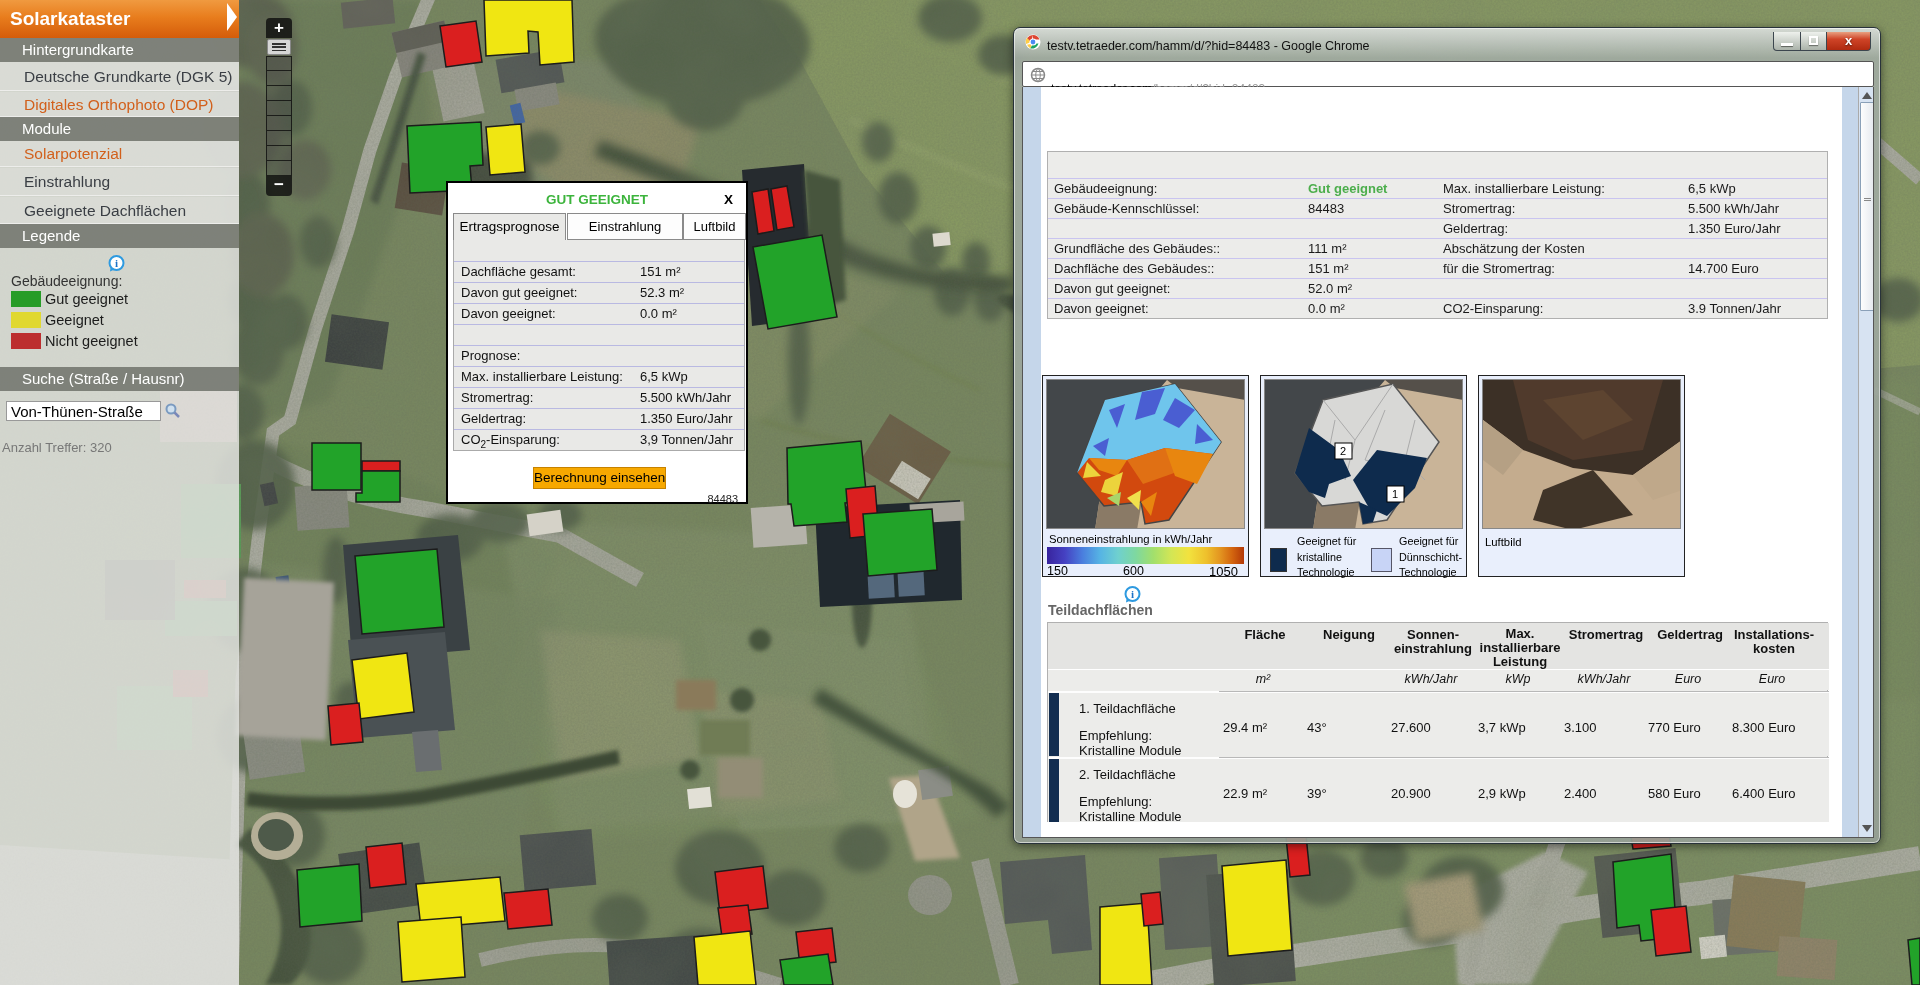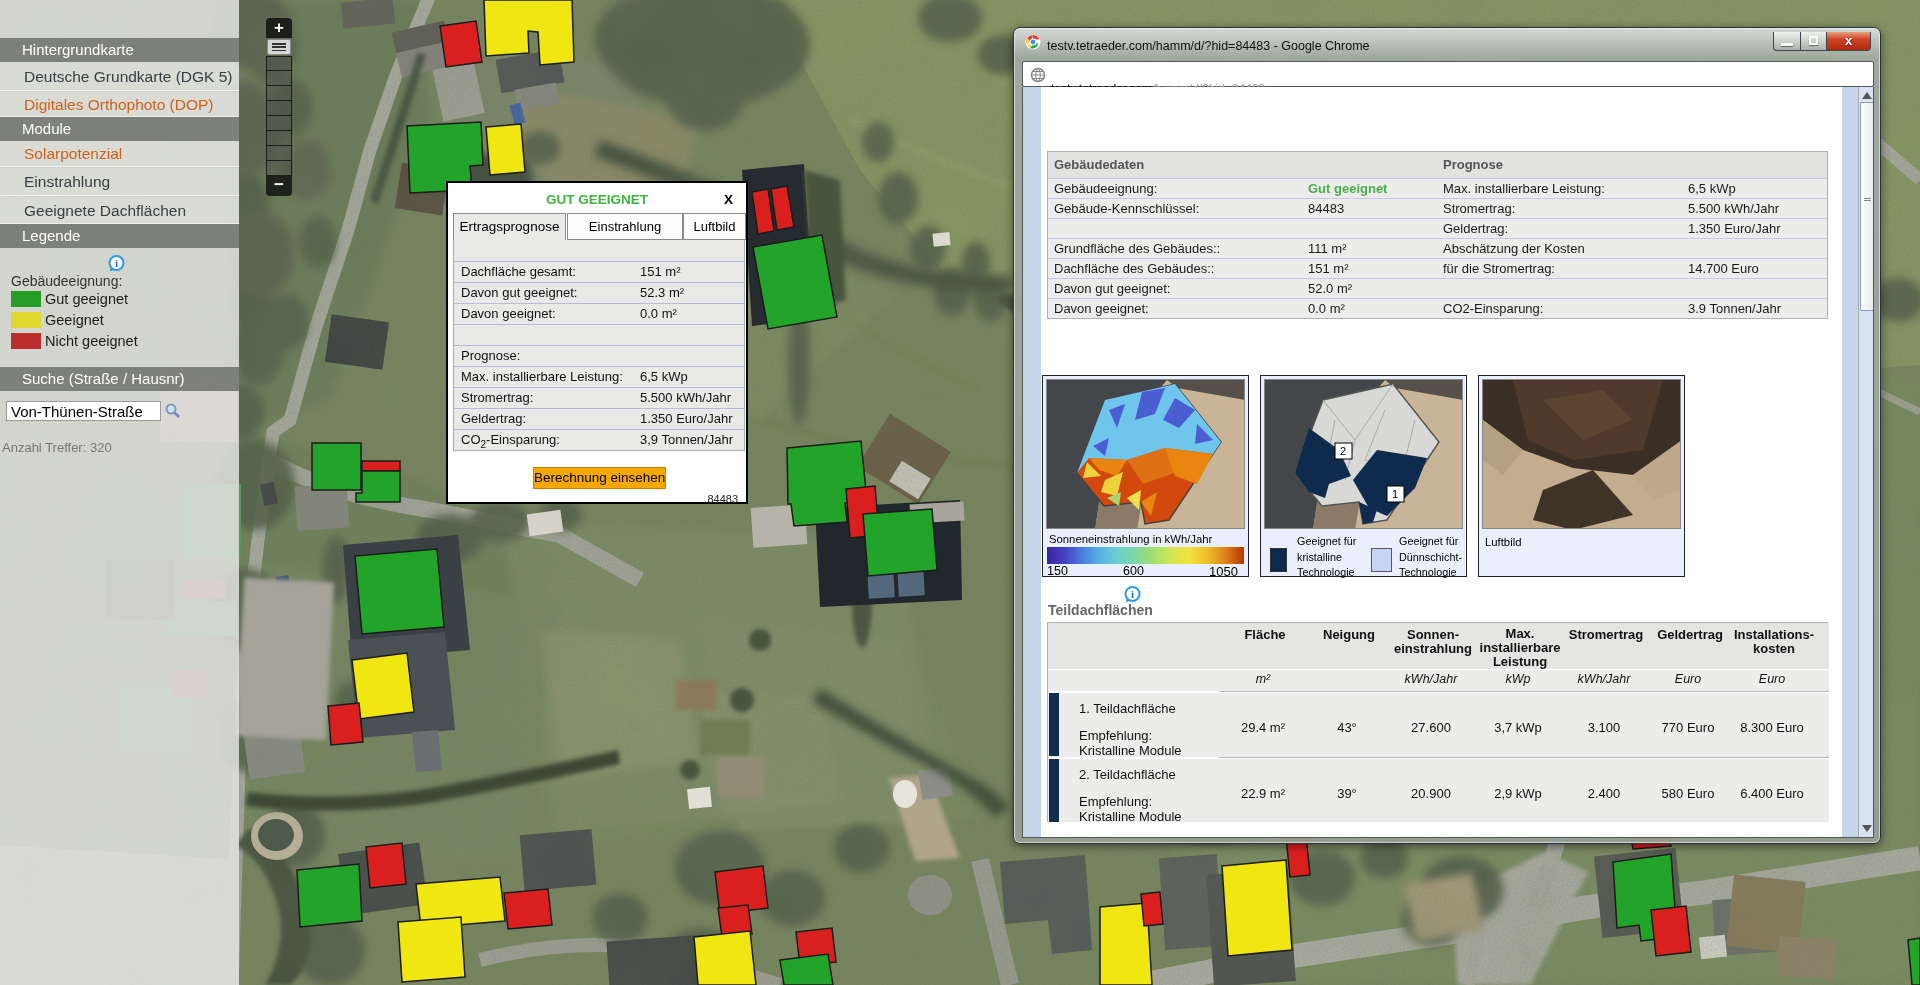--- a/index.html
+++ b/index.html
@@ -65,21 +65,21 @@
 .grow { position:absolute; left:0; width:100%; height:20px; border-top:1px solid #c9c4f0; line-height:20px; color:#1a1a1a; }
 .gc1 { position:absolute; left:6px; }
 .thumbbox { position:absolute; top:288px; width:207px; height:202px; background:#e9effc; border:1px solid #222; }
 .thumbimg { position:absolute; left:3px; top:3px; width:199px; height:150px; border:1px solid #888; overflow:hidden; }
 .tleg { position:absolute; font-size:10.8px; color:#000; }
 #tdf-info { position:absolute; left:101px; top:499px; width:17px; height:17px; }
 #tdf-lab { position:absolute; left:25px; top:515px; font-size:14px; font-weight:bold; color:#666; }
 #ttab { position:absolute; left:24px; top:535px; width:781px; height:200px; border:1px solid #b0b0b0; background:#ececea; font-size:13px; color:#111; }
 .th { position:absolute; width:84px; text-align:center; font-weight:bold; line-height:14px; }
 .tu { position:absolute; width:80px; text-align:center; font-style:italic; font-size:12.5px; }
-.tv { position:absolute; width:80px; text-align:center; }
+.tv { position:absolute; width:80px; }
 .trow { position:absolute; left:0; width:781px; background:#ececea; border-top:2px solid #fdfdfd; line-height:15px; }
 .trow:before { content:""; position:absolute; left:171px; right:0; top:-2px; height:1px; background:#b8b8b8; }
 .tbar { position:absolute; left:1px; top:0px; width:10px; height:100%; background:#122d50; }
 </style>
 </head>
 <body>
 <div id="root">
 
   <svg id="map" class="abs" width="1920" height="985" style="left:0;top:0;z-index:0">
     <defs>
@@ -313,20 +313,24 @@
       <path d="M1286,837 L1306,835 L1310,875 L1290,877 Z" fill="#da1f1f"></path>
       <path d="M1630,832 L1668,828 L1671,846 L1633,849 Z" fill="#da1f1f"></path>
       <path d="M1613,862 L1671,854 L1677,937 L1641,941 L1639,925 L1617,928 Z" fill="#22a329"></path>
       <path d="M1651,910 L1686,906 L1691,952 L1656,956 Z" fill="#da1f1f"></path>
       <path d="M1908,940 L1920,938 L1920,985 L1912,985 Z" fill="#22a329"></path>
     </g>
   </svg>
 
   <div id="sidebar">
     <div id="sb-haze"></div>
+    <div id="sb-head">
+        <div class="t">Solarkataster</div>
+        <div class="arr"></div>
+      </div>
     <div class="sb-bar" style="top:38px">Hintergrundkarte</div>
     <div class="sb-item" style="top:62px;height:29px;line-height:29px">Deutsche Grundkarte (DGK 5)</div>
     <div class="sb-item or" style="top:92px;height:25px;line-height:25px">Digitales Orthophoto (DOP)</div>
     <div class="sb-bar" style="top:117px">Module</div>
     <div class="sb-item or" style="top:141px;height:26px;line-height:26px">Solarpotenzial</div>
     <div class="sb-item" style="top:168px;height:28px;line-height:28px">Einstrahlung</div>
     <div class="sb-item" style="top:197px;height:27px;line-height:27px">Geeignete Dachflächen</div>
     <div class="sb-bar" style="top:224px">Legende</div>
     <svg id="ginfo" width="17" height="17" viewBox="0 0 17 17">
         <path d="M2.5 13 L2 16.5 L6 14.8 Z" fill="#2e9ae0"></path>
@@ -435,24 +439,20 @@
       <div id="pstrip-l"></div>
       <div id="pstrip-r"></div>
       <div id="pscroll">
         <div class="parrow" style="top:5px;border-bottom:7px solid #555"></div>
         <div id="pthumb">
             <div style="margin:95px 3px 0;border-top:1px solid #888;border-bottom:1px solid #888;height:3px"></div>
           </div>
         <div class="parrow" style="bottom:5px;border-top:7px solid #555"></div>
       </div>
       <div id="gtab">
-        <div class="hrow">
-            <span class="gc1">Gebäudedaten</span>
-            <span style="position:absolute;left:395px">Prognose</span>
-          </div>
         <div class="grow" style="top:26px">
             <span class="gc1">Gebäudeeignung:</span>
             <span style="position:absolute;left:260px;color:#4cae4c;font-weight:bold">Gut geeignet</span>
             <span style="position:absolute;left:395px">Max. installierbare Leistung:</span>
             <span style="position:absolute;left:640px">6,5 kWp</span>
           </div>
         <div class="grow" style="top:46px">
             <span class="gc1">Gebäude-Kennschlüssel:</span>
             <span style="position:absolute;left:260px">84483</span>
             <span style="position:absolute;left:395px">Stromertrag:</span>

